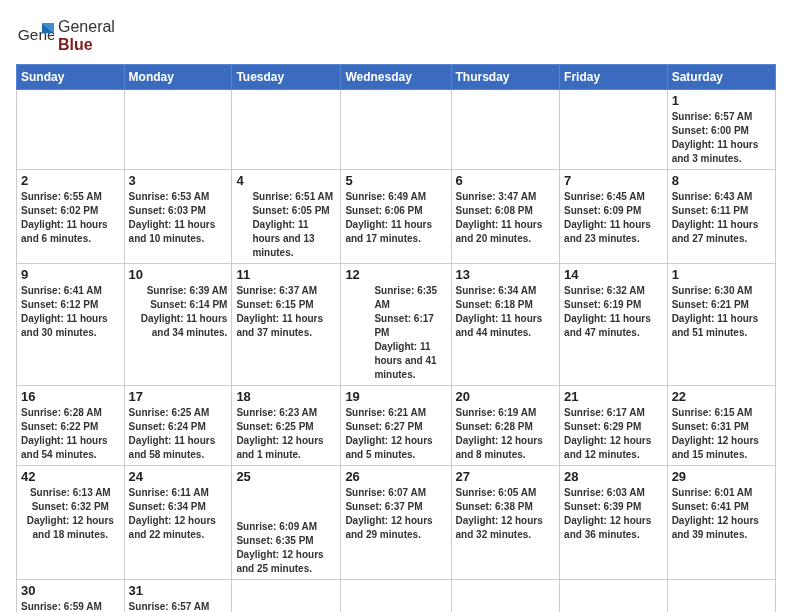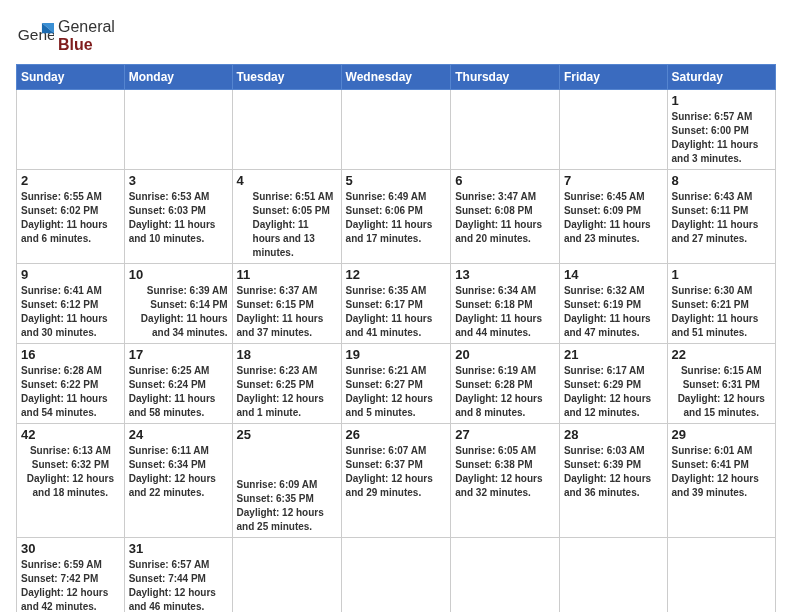--- a/index.html
+++ b/index.html
@@ -195,21 +195,21 @@
 Daylight: 11 hours and 34 minutes.</div>
           </td>
           <td>
             <span class="day-num">11</span>
             <div class="day-info" style="white-space: pre-line;">Sunrise: 6:37 AM
 Sunset: 6:15 PM
 Daylight: 11 hours and 37 minutes.</div>
           </td>
           <td>
             <span class="day-num">12</span>
-            <div class="day-info" style="white-space: pre-line;">Sunrise: 6:35 AM
+            <div class="day-info" style="white-space: pre-line; margin-left: 29px;">Sunrise: 6:35 AM
 Sunset: 6:17 PM
 Daylight: 11 hours and 41 minutes.</div>
           </td>
           <td>
             <span class="day-num">13</span>
             <div class="day-info" style="white-space: pre-line;">Sunrise: 6:34 AM
 Sunset: 6:18 PM
 Daylight: 11 hours and 44 minutes.</div>
           </td>
           <td>
@@ -257,21 +257,21 @@
 Daylight: 12 hours and 8 minutes.</div>
           </td>
           <td>
             <span class="day-num">21</span>
             <div class="day-info" style="white-space: pre-line;">Sunrise: 6:17 AM
 Sunset: 6:29 PM
 Daylight: 12 hours and 12 minutes.</div>
           </td>
           <td>
             <span class="day-num">22</span>
-            <div class="day-info" style="white-space: pre-line; text-align: center;">Sunrise: 6:15 AM
+            <div class="day-info" style="white-space: pre-line;">Sunrise: 6:15 AM
 Sunset: 6:31 PM
 Daylight: 12 hours and 15 minutes.</div>
           </td>
         </tr>
         <tr>
           <td>
             <span class="day-num">42</span>
             <div class="day-info" style="white-space: pre-line; text-align: center;">Sunrise: 6:13 AM
 Sunset: 6:32 PM
 Daylight: 12 hours and 18 minutes.</div>

